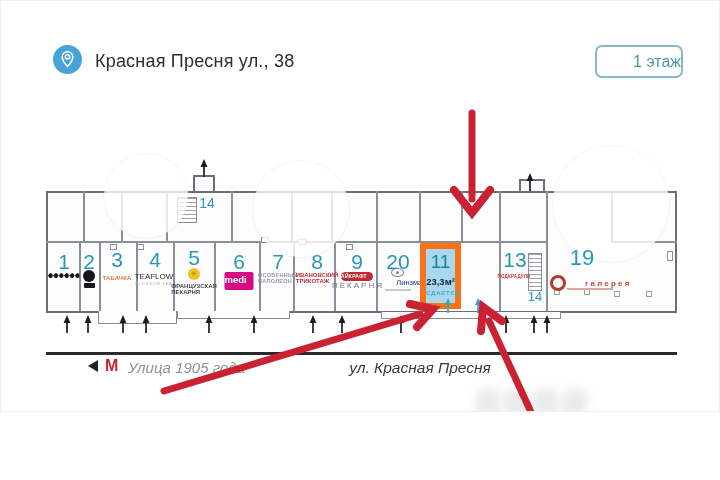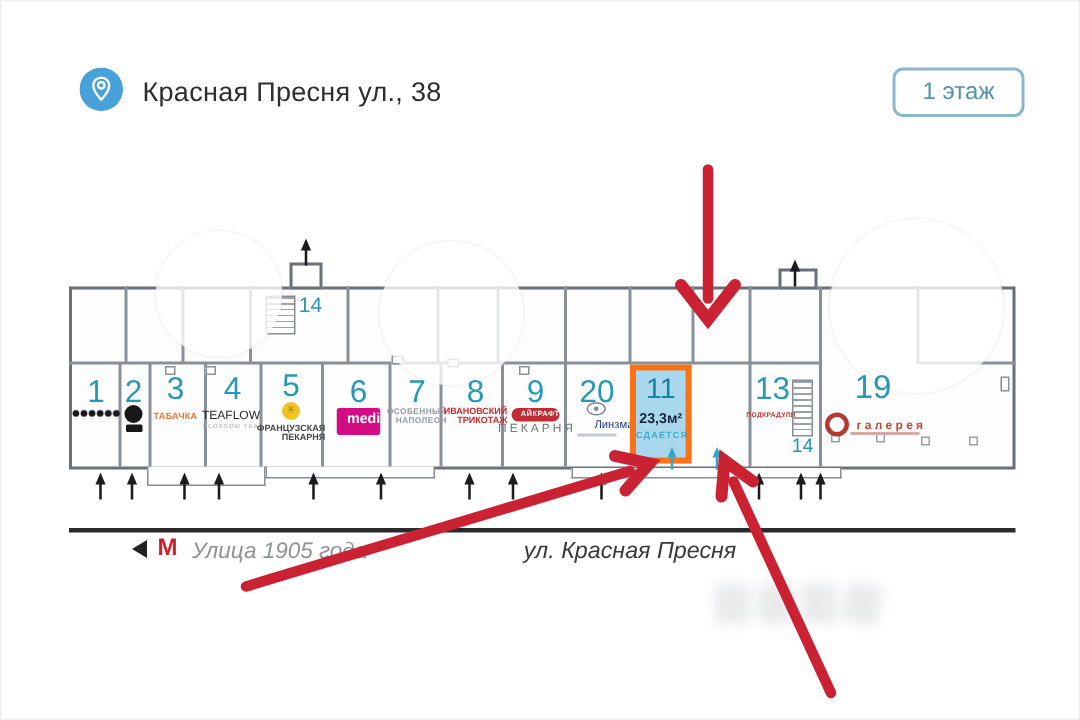--- a/index.html
+++ b/index.html
@@ -1,24 +1,24 @@
 <!DOCTYPE html>
 <html><head>
 <meta charset="utf-8">
 <style>
   html,body{margin:0;padding:0;background:#fff;}
-  .page{position:relative;width:720px;height:480px;overflow:hidden;background:#fff;
+  .page{position:relative;width:720px;height:412px;overflow:hidden;background:#fff;
         font-family:"Liberation Sans",sans-serif;border:1px solid #efeff1;box-sizing:border-box;}
   .abs{position:absolute;box-sizing:border-box;}
-  .ctr{transform:translateX(-50%);text-align:right;}
+  .ctr{transform:translateX(-50%);text-align:left;}
 
   
   .address{left:94px;top:50px;font-size:18px;color:#2d2e31;letter-spacing:.2px;}
   .badge{left:594px;top:44px;width:88px;height:33px;border:2px solid #8ab7ca;border-radius:7px;
-         color:#4f94ae;font-size:16px;line-height:29px;text-align:center;background:#fff;cursor:pointer;}
+         color:#4f94ae;font-size:16px;line-height:29px;text-align:right;background:#fff;cursor:pointer;}
 
   
   .outer{left:45px;top:190px;width:631px;height:122px;border:2px solid #697078;background:#fdfdfe;z-index:1;}
   .bump{border:2px solid #697078;background:#fdfdfe;z-index:1;}
   .wh{background:#8a9097;height:2px;z-index:2;}
   .wv{background:#8a9097;width:2px;z-index:2;}
   .door{border:1px solid #8a9097;background:#fff;z-index:3;}
   .sq{border:1px solid #9aa0a8;background:#fff;z-index:3;}
   .stairs{border:1px solid #878d95;background-color:#fff;z-index:3;
           background-image:repeating-linear-gradient(to bottom,#9aa0a8 0 1px,transparent 1px 4px);}
@@ -26,21 +26,21 @@
 
   
   .num{font-size:21px;color:#2798b5;font-weight:500;z-index:6;line-height:22px;}
   .lbl{z-index:6;line-height:1.05;white-space:nowrap;}
   .wm{border-radius:50%;background:rgba(255,255,255,.78);box-shadow:0 0 0 1px rgba(200,200,206,.18);z-index:5;}
 
   .room{z-index:6;text-align:center;cursor:pointer;}
   .room .n{font-size:19px;color:#15839f;font-weight:500;margin-top:3px;line-height:20px;}
   .room .area{font-size:9.5px;font-weight:700;color:#16233c;margin-top:4px;}
   .room .status{font-size:6px;font-weight:700;color:#3fa9c8;letter-spacing:.8px;margin-top:3px;}
-  .u11{left:419px;top:242px;width:41px;height:66px;background:#a9d8ee;border:4px solid #f97316;}
+  .u11{left:419px;top:242px;width:41px;height:66px;background:#a9d8ee;border:6px solid #f97316;}
   .u12{left:460px;top:242px;width:38px;height:66px;background:#d9edf8;border:2px solid #7fc0da;}
 
   .stairlbl{color:#2798b5;font-weight:500;z-index:6;}
 
   
   .road{left:45px;top:351px;width:631px;height:3px;background:#2a2a2c;z-index:2;}
   .metro-tri{left:87px;top:359px;width:0;height:0;border-top:6px solid transparent;border-bottom:6px solid transparent;
              border-right:10px solid #222;z-index:2;}
   .metro-m{left:104px;top:356px;font-size:16px;font-weight:700;color:#ce2129;z-index:2;}
   .metro-name{left:127px;top:358px;font-size:15px;font-style:italic;color:#8f9296;z-index:2;}
@@ -164,21 +164,21 @@
   </div>
   <div class="abs ctr" style="left:356px;top:271px;width:32px;height:9px;background:#c22b33;border-radius:5px;z-index:6;
        color:#fff;font-size:5px;font-weight:700;line-height:9px;letter-spacing:.3px">АЙКРАФТ</div>
   <div class="abs ctr lbl" style="left:357px;top:281px;font-size:8px;color:#70767e;letter-spacing:2px">ПЕКАРНЯ</div>
   <div class="abs" style="left:390px;top:267px;width:13px;height:9px;border:1.5px solid #828892;border-radius:50%;z-index:6">
     <div style="width:3px;height:3px;border-radius:50%;background:#828892;margin:1.5px auto 0"></div>
   </div>
   <div class="abs ctr lbl" style="left:416px;top:278px;font-size:7.5px;font-weight:400;color:#24418f">Линзмастер</div>
   <div class="abs" style="left:384px;top:288px;width:26px;height:2px;background:#c6cad0;z-index:6"></div>
   <div class="abs ctr lbl" style="left:513px;top:274px;font-size:4.5px;font-weight:700;color:#c23b35;letter-spacing:.2px">ПОДКРАДУЛИ</div>
-  <div class="abs" style="left:549px;top:274px;display:flex;align-items:center;gap:5px;z-index:6">
+  <div class="abs" style="left:549px;top:274px;display:flex;align-items:center;gap:19px;z-index:6">
     <div style="width:10px;height:10px;border-radius:50%;border:3px solid #b5392f"></div>
     <div style="font-size:8px;font-weight:700;color:#c04a3a;letter-spacing:2.2px">галерея</div>
   </div>
   <div class="abs" style="left:566px;top:287px;width:46px;height:1.5px;background:#d6a9a2;z-index:6"></div>
 
   <div class="abs room u11">
     <div class="n">11</div>
     <div class="area">23,3м²</div>
     <div class="status">СДАЕТСЯ</div>
   </div>

